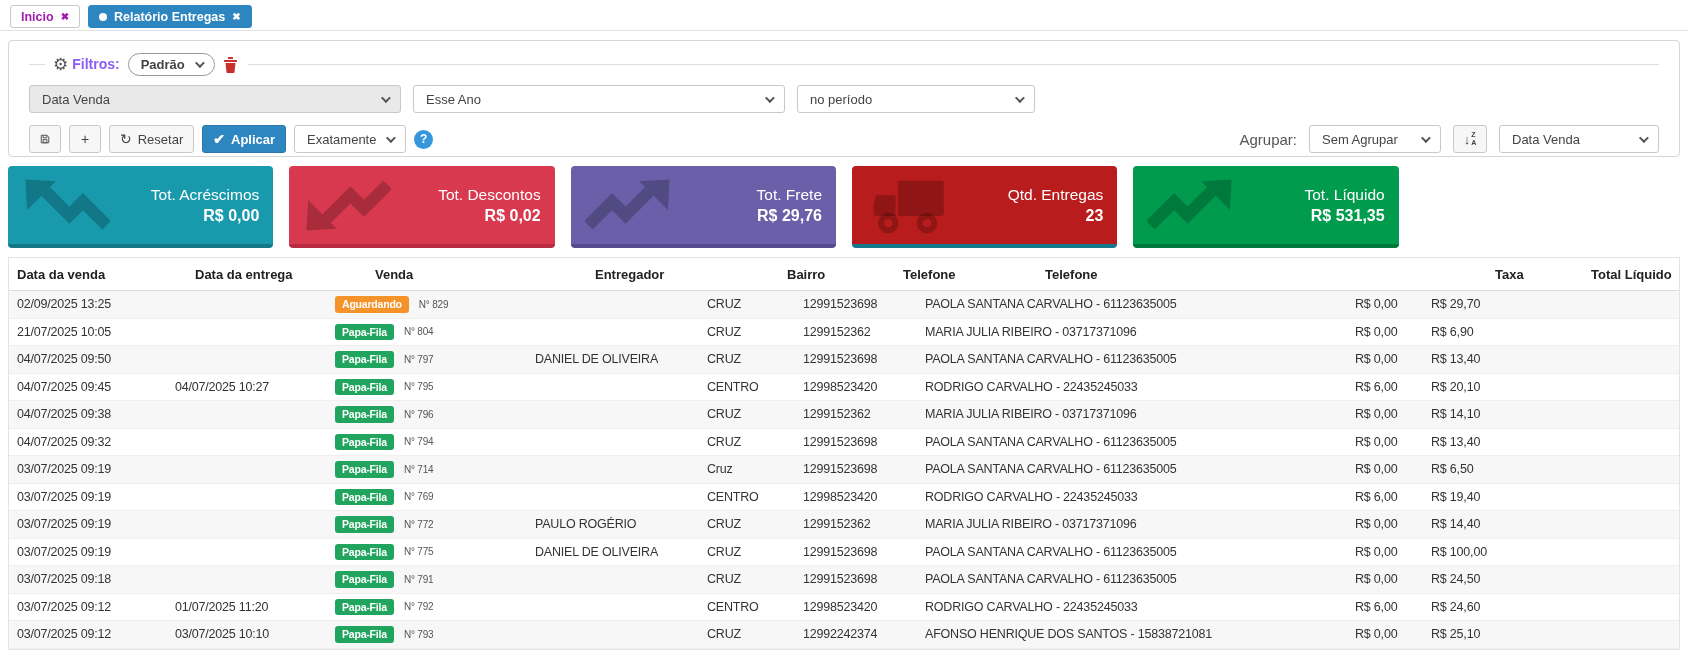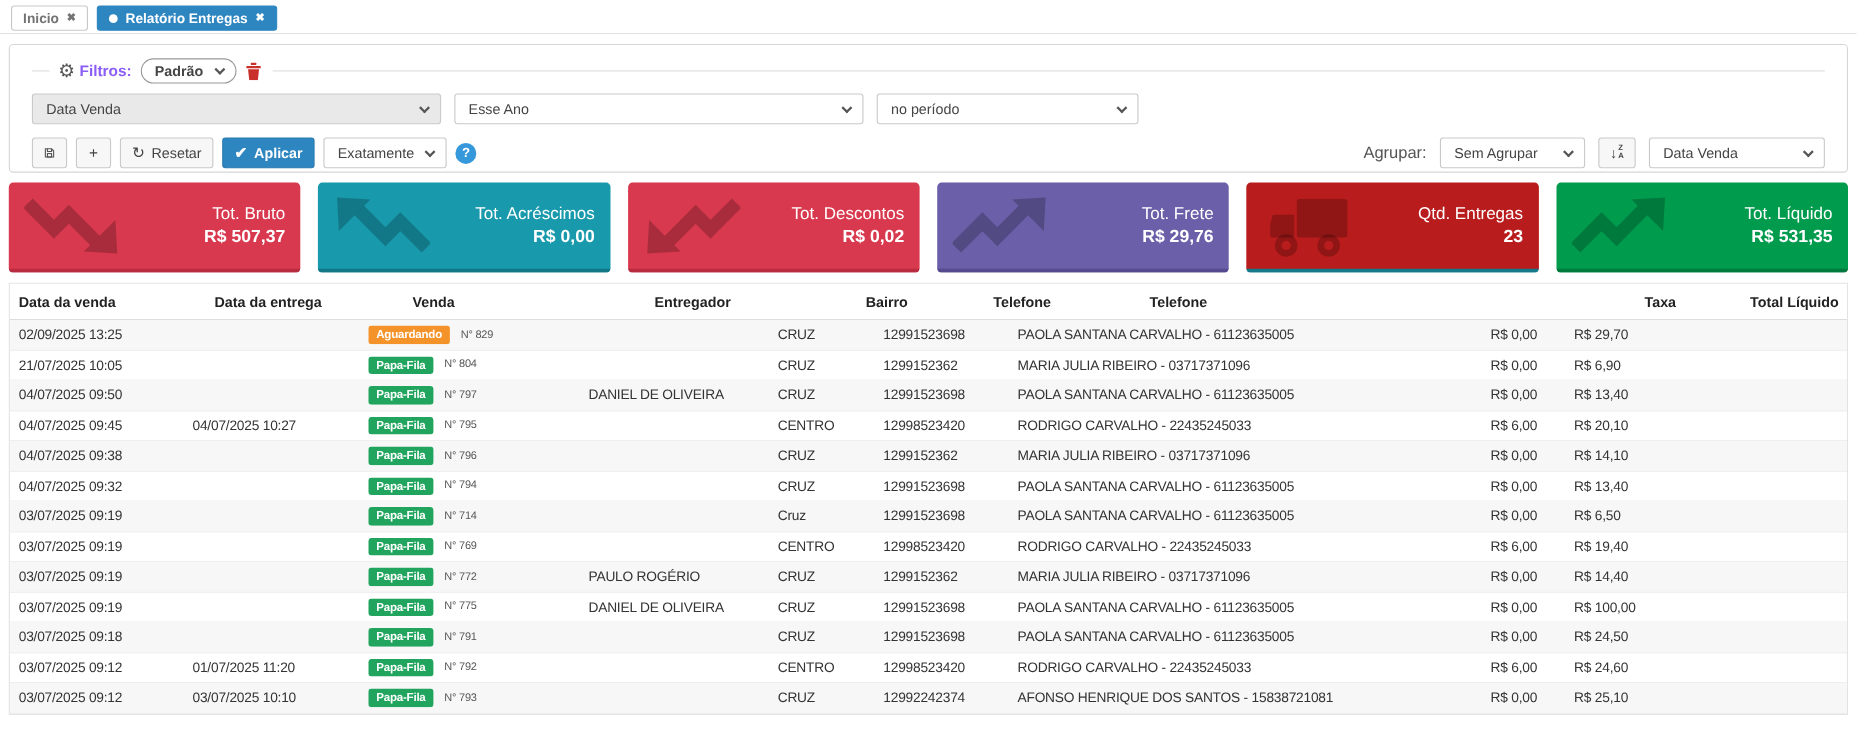--- a/index.html
+++ b/index.html
@@ -3,21 +3,21 @@
 <meta charset="utf-8">
 <style>
   * { box-sizing: border-box; margin: 0; padding: 0; }
   html,body { width:1688px; height:669px; overflow:hidden; background:#fff;
     font-family:"Liberation Sans", sans-serif; }
 
   
   .tabbar { height:31px; background:#fff; border-bottom:1px solid #e2e2e2;
     display:flex; align-items:flex-start; gap:8px; padding:5px 0 0 10px; }
   .tab { display:flex; align-items:center; gap:7px; height:23px; padding:0 10px;
-    border:1px solid #c8c8c8; border-radius:3px; background:#fff; color:#737373;
+    border:1px solid #c8c8c8; border-radius:3px; background:#fff; color:#a21caf;
     font-size:12.5px; font-weight:bold; cursor:pointer; }
   .tab .x { font-size:10px; line-height:1; }
   .tab.active { background:#2e86c1; border-color:#2e86c1; color:#fff; }
   .tab .dot { width:8px; height:8px; border-radius:50%; background:#fff; }
 
   
   .panel { margin:9px 8px 0 8px; background:#fff; border:1px solid #d6d6d6;
     border-radius:4px; padding:8px 20px 14px 20px; height:117px; }
   .legend-row { display:flex; align-items:center; height:30px; }
   .legend-row .line-l { width:16px; height:1px; background:#ddd; margin-right:8px; }
@@ -183,30 +183,20 @@
       </div>
       <div class="sel order">
         <span>Data Venda</span>
         <span class="chev"></span>
       </div>
     </div>
   </div>
 </div>
 
 <div class="cards">
-  <div class="card" style="background: rgb(217, 57, 78); border-bottom: 4px solid rgb(185, 44, 64);">
-    <div class="icon"><svg viewBox="0 0 26 16">
-          <path d="M1 2 L8 9 L12 5 L19 12" fill="none" stroke="rgba(0,0,0,0.22)" stroke-width="3.6"></path>
-          <path d="M16 15 L25 15.5 L24.5 6.5 Z" fill="rgba(0,0,0,0.22)"></path>
-        </svg></div>
-    <div class="txt">
-      <div class="title">Tot. Bruto</div>
-      <div class="value">R$ 507,37</div>
-    </div>
-  </div>
 
   <div class="card" style="background: rgb(24, 153, 172); border-bottom: 4px solid rgb(18, 120, 136);">
     <div class="icon flip"><svg viewBox="0 0 26 16">
           <path d="M1 14 L8 7 L12 11 L19 4" fill="none" stroke="rgba(0,0,0,0.22)" stroke-width="3.6"></path>
           <path d="M16 1 L25 0.5 L24.5 9.5 Z" fill="rgba(0,0,0,0.22)"></path>
         </svg></div>
     <div class="txt">
       <div class="title">Tot. Acréscimos</div>
       <div class="value">R$ 0,00</div>
     </div>

